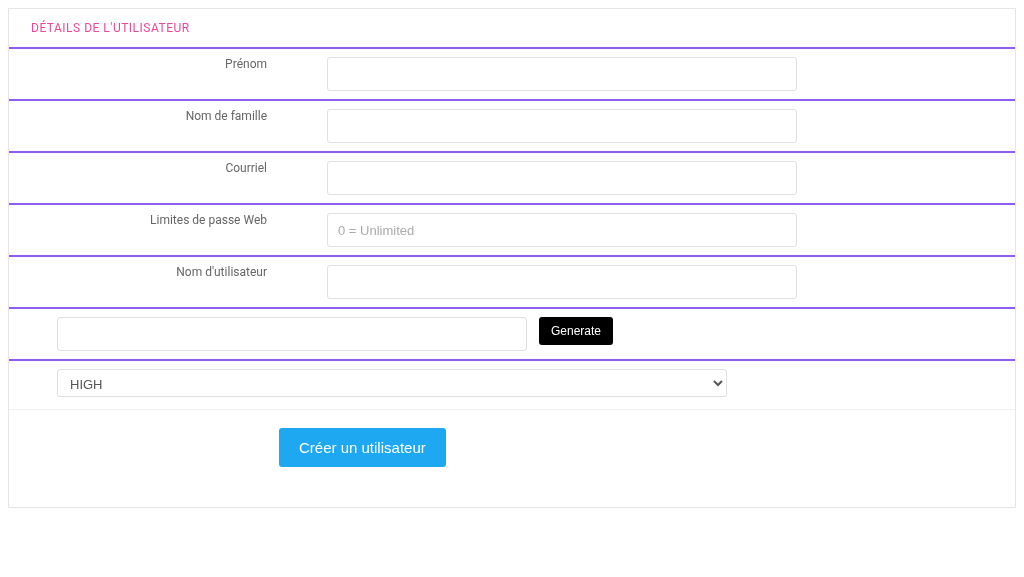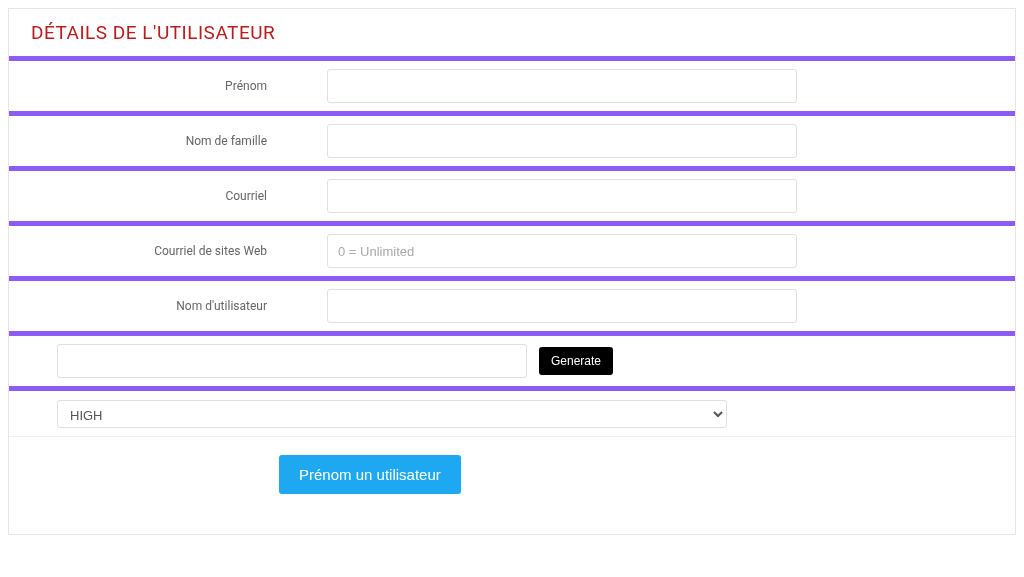--- a/index.html
+++ b/index.html
@@ -13,29 +13,29 @@
       color: #333;
       font-size: 13px;
     }
     .panel {
       border: 1px solid #e5e5e5;
       margin: 8px;
       background: #fff;
     }
     .panel-header {
       padding: 12px 22px;
-      color: #b91c1c;
-      font-size: 19px;
+      color: #ec4899;
+      font-size: 12px;
       letter-spacing: 0.5px;
       font-weight: 400;
     }
     .form-row {
       display: flex;
-      align-items: center;
-      border-top: 5px solid #8b5cf6;
+      align-items: flex-start;
+      border-top: 2px solid #8b5cf6;
       padding: 8px 0;
       min-height: 50px;
     }
     .form-row:first-of-type {
       border-top: 1px solid #eee;
     }
     .label-col {
       width: 270px;
       text-align: right;
       padding-right: 12px;
@@ -131,21 +131,21 @@
 
   <div class="form-row">
     <div class="label-col">Courriel</div>
     <div class="input-col">
       <input type="text" value="" style="">
     </div>
   </div>
 
 
   <div class="form-row">
-    <div class="label-col">Courriel de sites Web</div>
+    <div class="label-col">Limites de passe Web</div>
     <div class="input-col">
       <input type="text" placeholder="0 = Unlimited" style="">
     </div>
   </div>
 
   <div class="form-row">
     <div class="label-col">Nom d'utilisateur</div>
     <div class="input-col">
       <input type="text" value="" style="">
     </div>
@@ -164,16 +164,16 @@
     <div class="input-col">
       <select class="security-select">
         <option>HIGH</option>
       </select>
     </div>
   </div>
 
   <div class="submit-row">
     <div class="label-col"></div>
     <div>
-      <button class="btn btn-primary-large">Prénom un utilisateur</button>
+      <button class="btn btn-primary-large">Créer un utilisateur</button>
     </div>
   </div>
 </div>
 
 </body></html>

